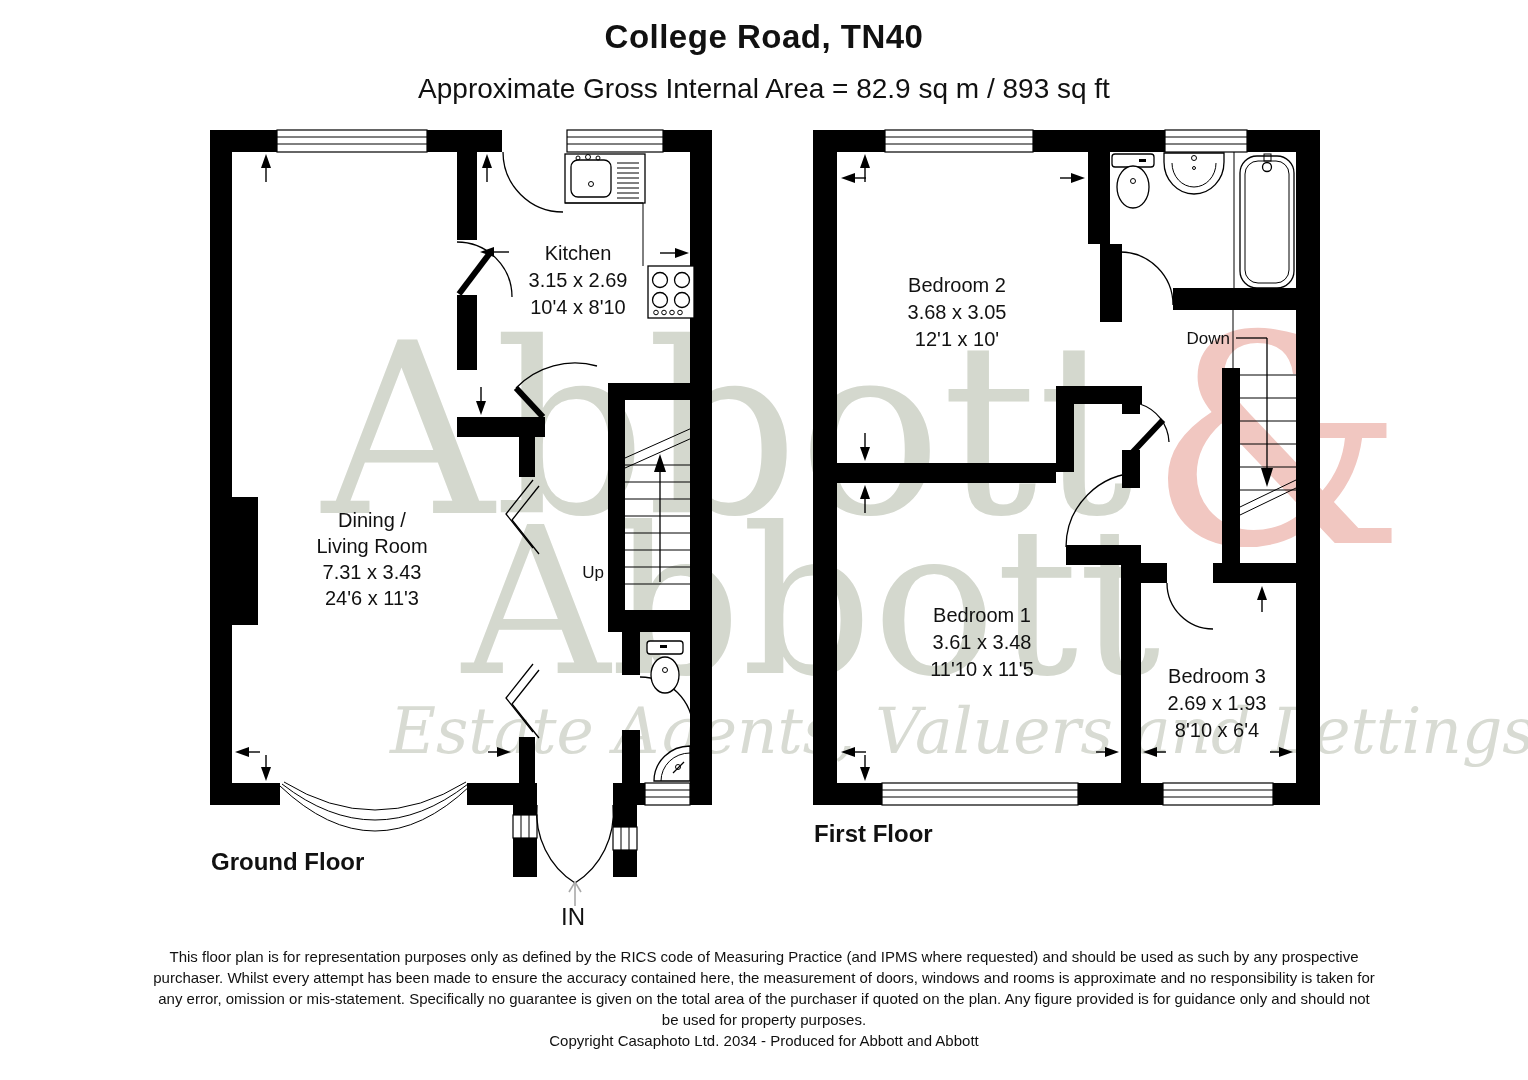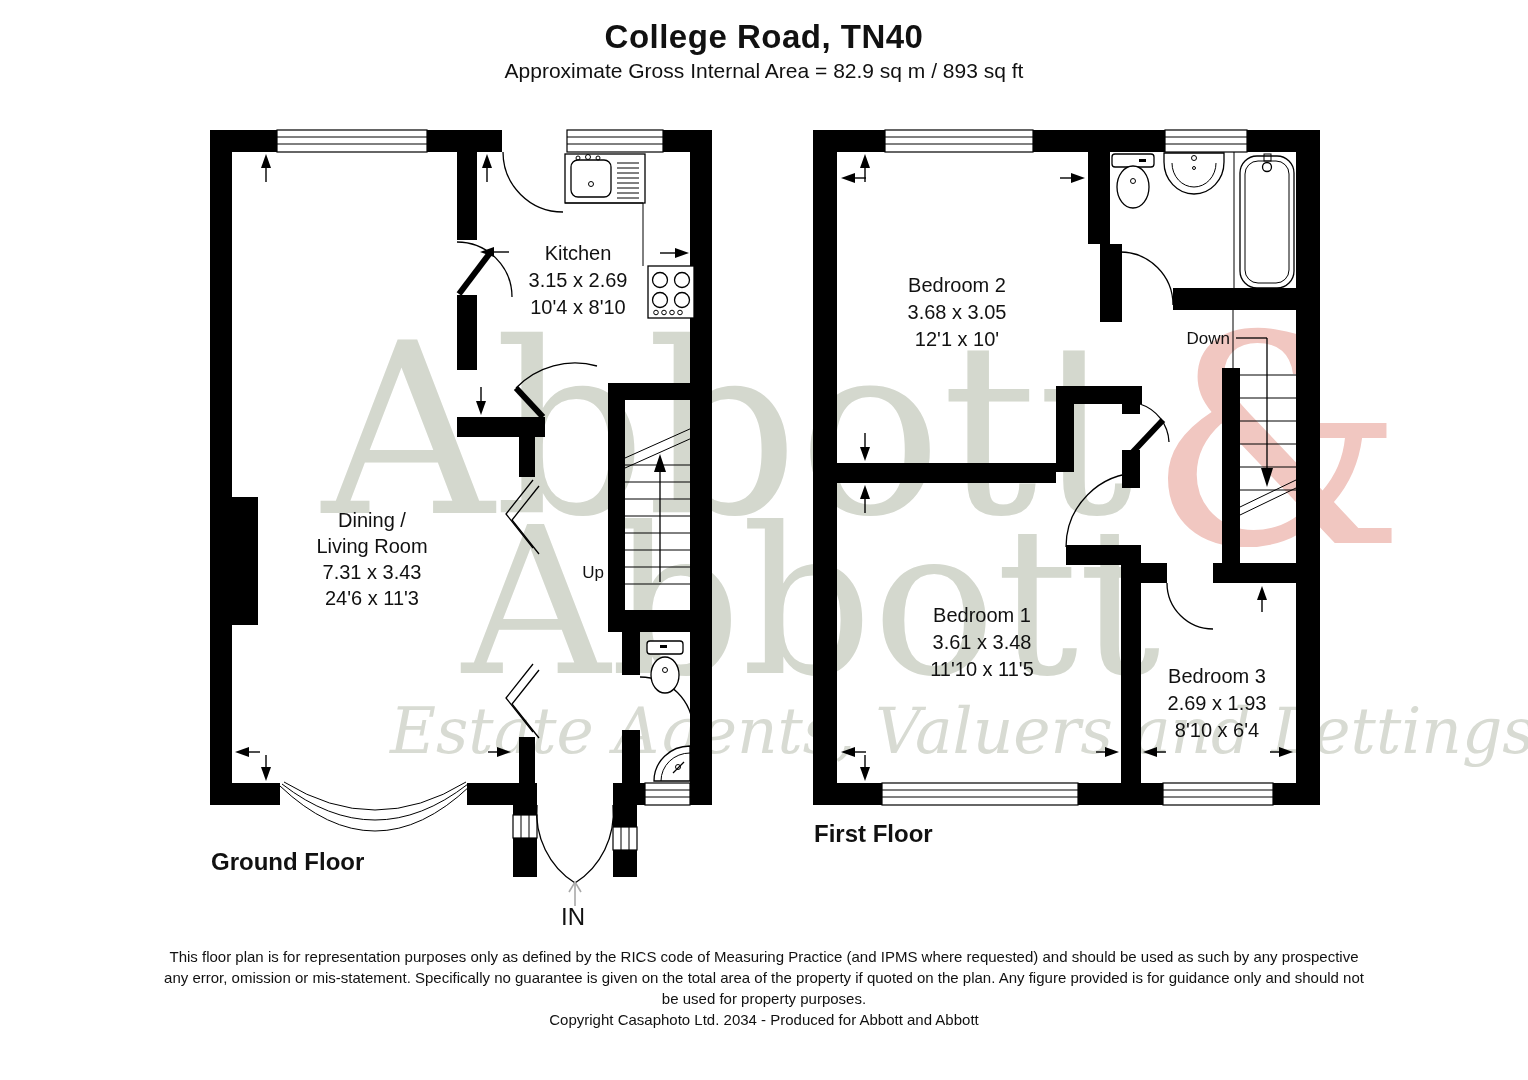--- a/index.html
+++ b/index.html
@@ -1,21 +1,21 @@
 <!DOCTYPE html>
 <html><head>
 <meta charset="utf-8">
 <style>
   html,body{margin:0;padding:0;background:#fff;}
   #canvas{position:relative;width:1528px;height:1080px;background:#ffffff;overflow:hidden;
           font-family:"Liberation Sans", sans-serif;color:#111;}
   
   .hdr{position:absolute;left:0;top:18px;width:1528px;text-align:center;z-index:3;}
   .hdr .title{font-size:33px;font-weight:bold;letter-spacing:0.5px;}
-  .hdr .subtitle{font-size:21px;margin-top:3px;}
+  .hdr .subtitle{font-size:28px;margin-top:17px;}
   
   .wm{position:absolute;z-index:1;font-family:"DejaVu Serif", serif;white-space:nowrap;line-height:1;pointer-events:none;}
   .wm1{left:322px;top:268px;font-size:238px;color:#d4d8ce;}
   .wm1 .amp{font-size:290px;color:#f1c7c1;position:relative;top:30px;margin-left:14px;}
   .wm2{left:462px;top:500px;font-size:205px;color:#d4d8ce;}
   .wm3{left:390px;top:700px;font-size:63px;font-style:italic;color:#d8dbd3;}
   
   #plan{position:absolute;left:0;top:0;z-index:2;}
   .wall{fill:#000;stroke:none;}
   .thin{fill:none;stroke:#000;stroke-width:1.3px;}
@@ -353,18 +353,19 @@
       <text class="lbl" x="1217" y="683">Bedroom 3</text>
       <text class="lbl" x="1217" y="710">2.69 x 1.93</text>
       <text class="lbl" x="1217" y="737">8'10 x 6'4</text>
       <text class="lbl-small" x="1230" y="344" text-anchor="end">Down</text>
       <text class="lbl-floor" x="814" y="842">First Floor</text>
     </g>
   </svg>
 
   <div class="ftr">
     <div>This floor plan is for representation purposes only as defined by the RICS code of Measuring Practice (and IPMS where requested) and should be used as such by any prospective</div>
-    <div>any error, omission or mis-statement. Specifically no guarantee is given on the total area of the property if quoted on the plan. Any figure provided is for guidance only and should not</div>
+    <div>purchaser. Whilst every attempt has been made to ensure the accuracy contained here, the measurement of doors, windows and rooms is approximate and no responsibility is taken for</div>
+    <div>any error, omission or mis-statement. Specifically no guarantee is given on the total area of the purchaser if quoted on the plan. Any figure provided is for guidance only and should not</div>
     <div>be used for property purposes.</div>
     <div>Copyright Casaphoto Ltd. 2034 - Produced for Abbott and Abbott</div>
   </div>
 
 </div>
 
 </body></html>

